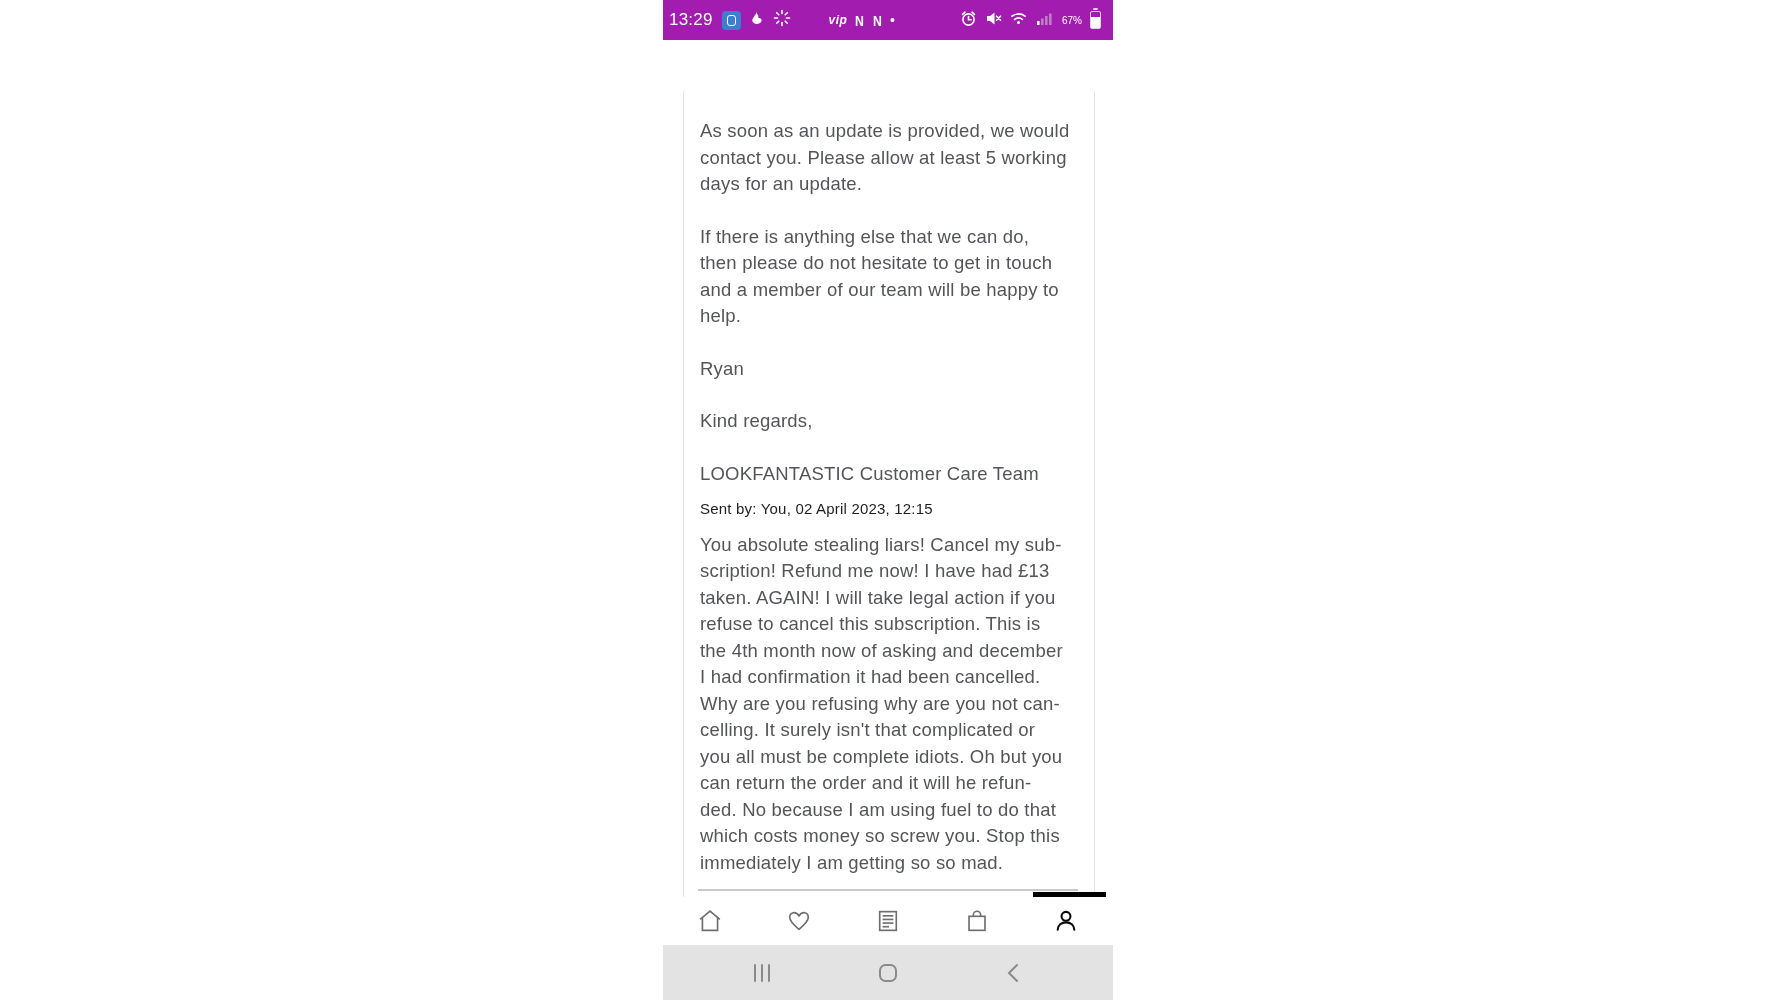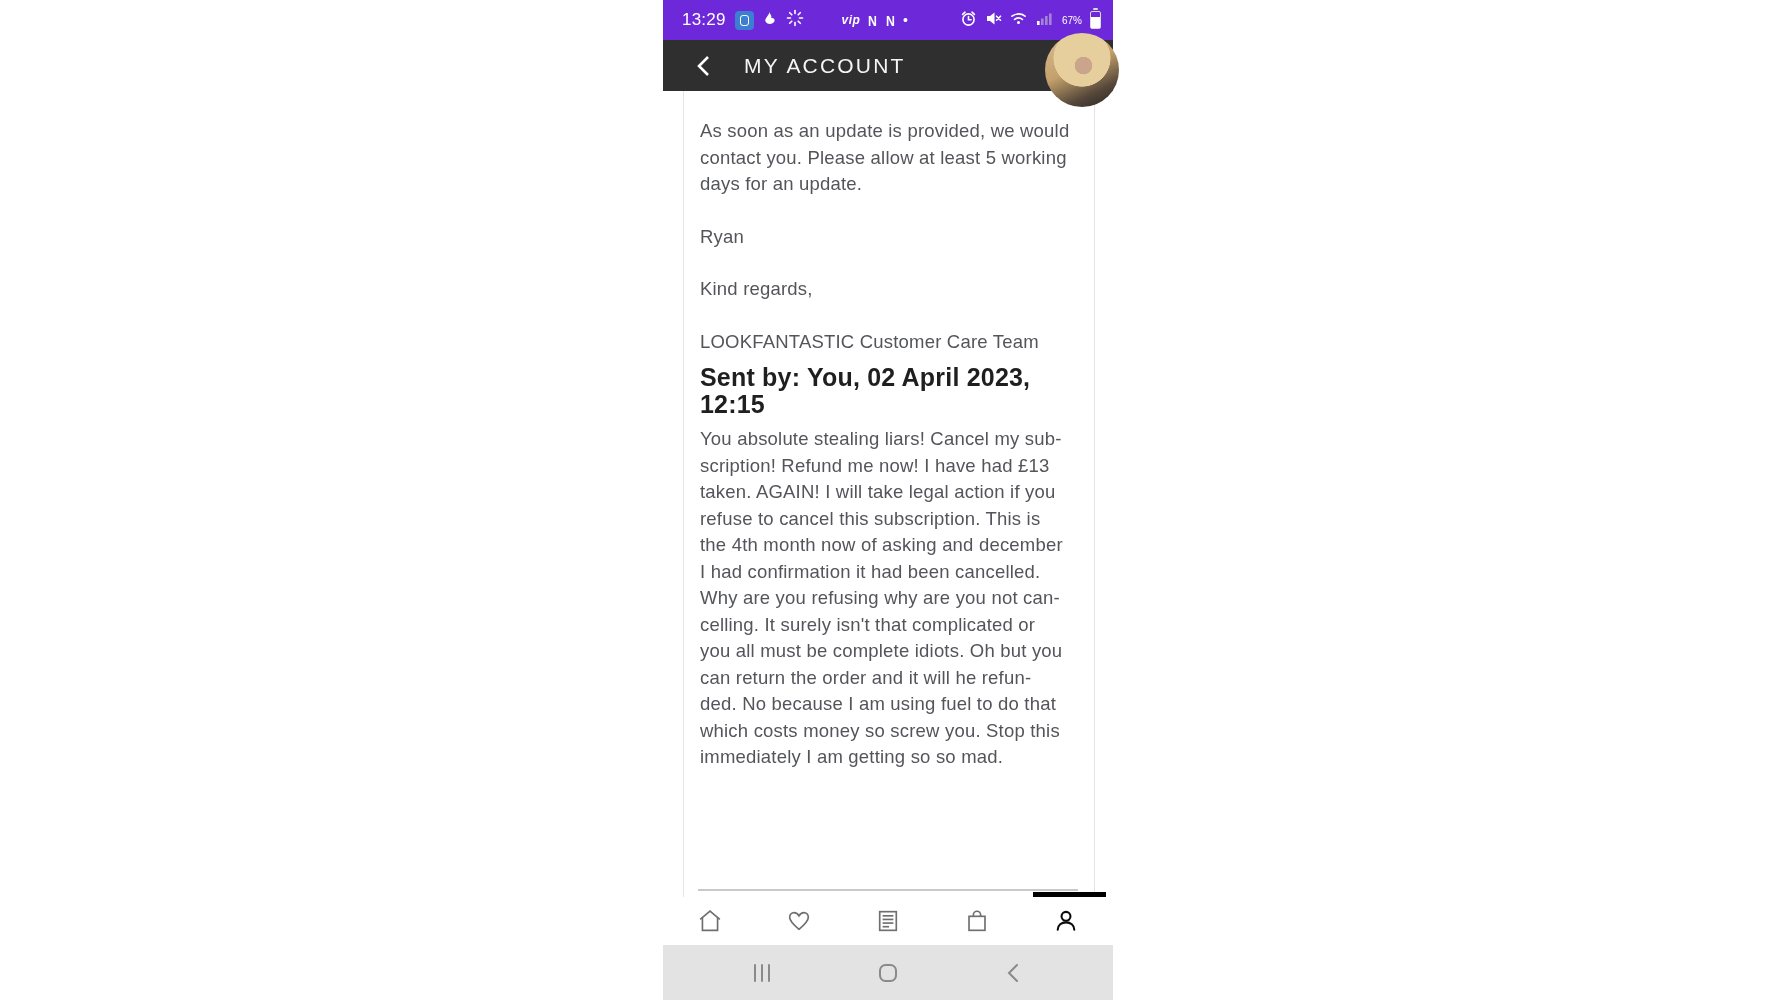--- a/index.html
+++ b/index.html
@@ -2,22 +2,22 @@
 <html><head>
 <meta charset="utf-8">
 <style>
   * { margin:0; padding:0; box-sizing:border-box; }
   html,body { width:1778px; height:1000px; background:#ffffff; overflow:hidden;
               font-family:"Liberation Sans","DejaVu Sans",sans-serif; }
 
   .phone { position:absolute; left:663px; top:0; width:450px; height:1000px; background:#ffffff; }
 
   
-  .status-bar { position:absolute; top:0; left:0; width:100%; height:40px; background:#6d28d9;
-                display:flex; align-items:center; padding:0 12px 0 19px; color:#ffffff; }
+  .status-bar { position:absolute; top:0; left:0; width:100%; height:40px; background:#a21caf;
+                display:flex; align-items:center; padding:0 12px 0 6px; color:#ffffff; }
   .sb-time { font-size:17px; letter-spacing:0.2px; margin-right:9px; }
   .sb-left { display:flex; align-items:center; gap:7px; }
   .sb-right { margin-left:auto; display:flex; align-items:center; gap:6px; }
   .sb-appicon { width:19px; height:19px; border-radius:4px; background:#3c7fd0;
                 display:flex; align-items:center; justify-content:center; }
   .sb-appicon .inner { width:9px; height:11px; border:1.6px solid #fff; border-radius:3px; }
   .sb-vip { font-size:12px; font-weight:700; font-style:italic; letter-spacing:0.5px;margin-left:31px; }
   .sb-n { font-size:15px; font-weight:700; transform:scaleX(0.82); }
   .sb-dot { font-size:14px; }
   .sb-batt-pct { font-size:10px; margin-left:2px; }
@@ -44,21 +44,21 @@
   
   .content { position:absolute; top:91px; left:0; width:100%; height:806px; background:#ffffff; }
   .card { position:absolute; left:20px; top:0; width:412px; height:100%;
           border-left:1px solid #e4e4e4; border-right:1px solid #e4e4e4;
           padding:27px 17px 0 16px; overflow:hidden; }
   .msg-p { white-space:pre-line; font-size:18.5px; line-height:26.5px; color:#54555a;
            letter-spacing:0.2px; margin:0 0 26px 0; }
   .msg-line { font-size:18.5px; line-height:26.5px; color:#54555a; letter-spacing:0.2px;
               margin:0 0 26px 0; }
   .msg-team { margin-bottom:9px; }
-  .msg-sentby { font-size:25px; line-height:26.5px; color:#1f1f1f; font-weight:700;
+  .msg-sentby { font-size:15px; line-height:26.5px; color:#1f1f1f; font-weight:400;
                 letter-spacing:0.2px; margin:0 0 9px 0; }
   .thread-divider { position:absolute; left:35px; top:798px; width:380px; height:2px;
                     background:#c9c9c9; }
 
   
   .tab-indicator { position:absolute; top:892px; left:370px; width:73px; height:5px;
                    background:#000000; z-index:6; }
   .bottom-nav { position:absolute; top:897px; left:0; width:100%; height:48px; background:#ffffff;
                 display:flex; align-items:center; justify-content:space-between; padding:0 25px; }
   .nav-item { width:44px; height:44px; display:flex; align-items:center; justify-content:center; }
@@ -129,35 +129,30 @@
           <rect x="5" y="9.5" width="2.6" height="6.5" fill="#cfcfcf" opacity="0.55"></rect>
           <rect x="9" y="7" width="2.6" height="9" fill="#cfcfcf" opacity="0.55"></rect>
           <rect x="13" y="4.5" width="2.6" height="11.5" fill="#cfcfcf" opacity="0.55"></rect>
         </svg>
       </span>
       <span class="sb-batt-pct">67%</span>
       <span class="sb-battery"></span>
     </span>
   </div>
 
-  <div class="app-header">
-    <span class="back-btn">
-      <svg width="22" height="24" viewBox="0 0 22 24" fill="none" stroke="#ffffff" stroke-width="2.6">
-          <path d="M15 3 L6 12 L15 21"></path>
-        </svg>
-    </span>
-    <span class="header-title">MY ACCOUNT</span>
-    <span class="avatar"></span>
-  </div>
 
   <div class="content">
     <div class="card">
       <p class="msg-p">As soon as an update is provided, we would
 contact you. Please allow at least 5 working
 days for an update.</p>
+      <p class="msg-p">If there is anything else that we can do,
+then please do not hesitate to get in touch
+and a member of our team will be happy to
+help.</p>
       <p class="msg-line">Ryan</p>
       <p class="msg-line">Kind regards,</p>
       <p class="msg-line msg-team">LOOKFANTASTIC Customer Care Team</p>
       <p class="msg-sentby">Sent by: You, 02 April 2023, 12:15</p>
       <p class="msg-p">You absolute stealing liars! Cancel my sub-
 scription! Refund me now! I have had £13
 taken. AGAIN! I will take legal action if you
 refuse to cancel this subscription. This is
 the 4th month now of asking and december
 I had confirmation it had been cancelled.

